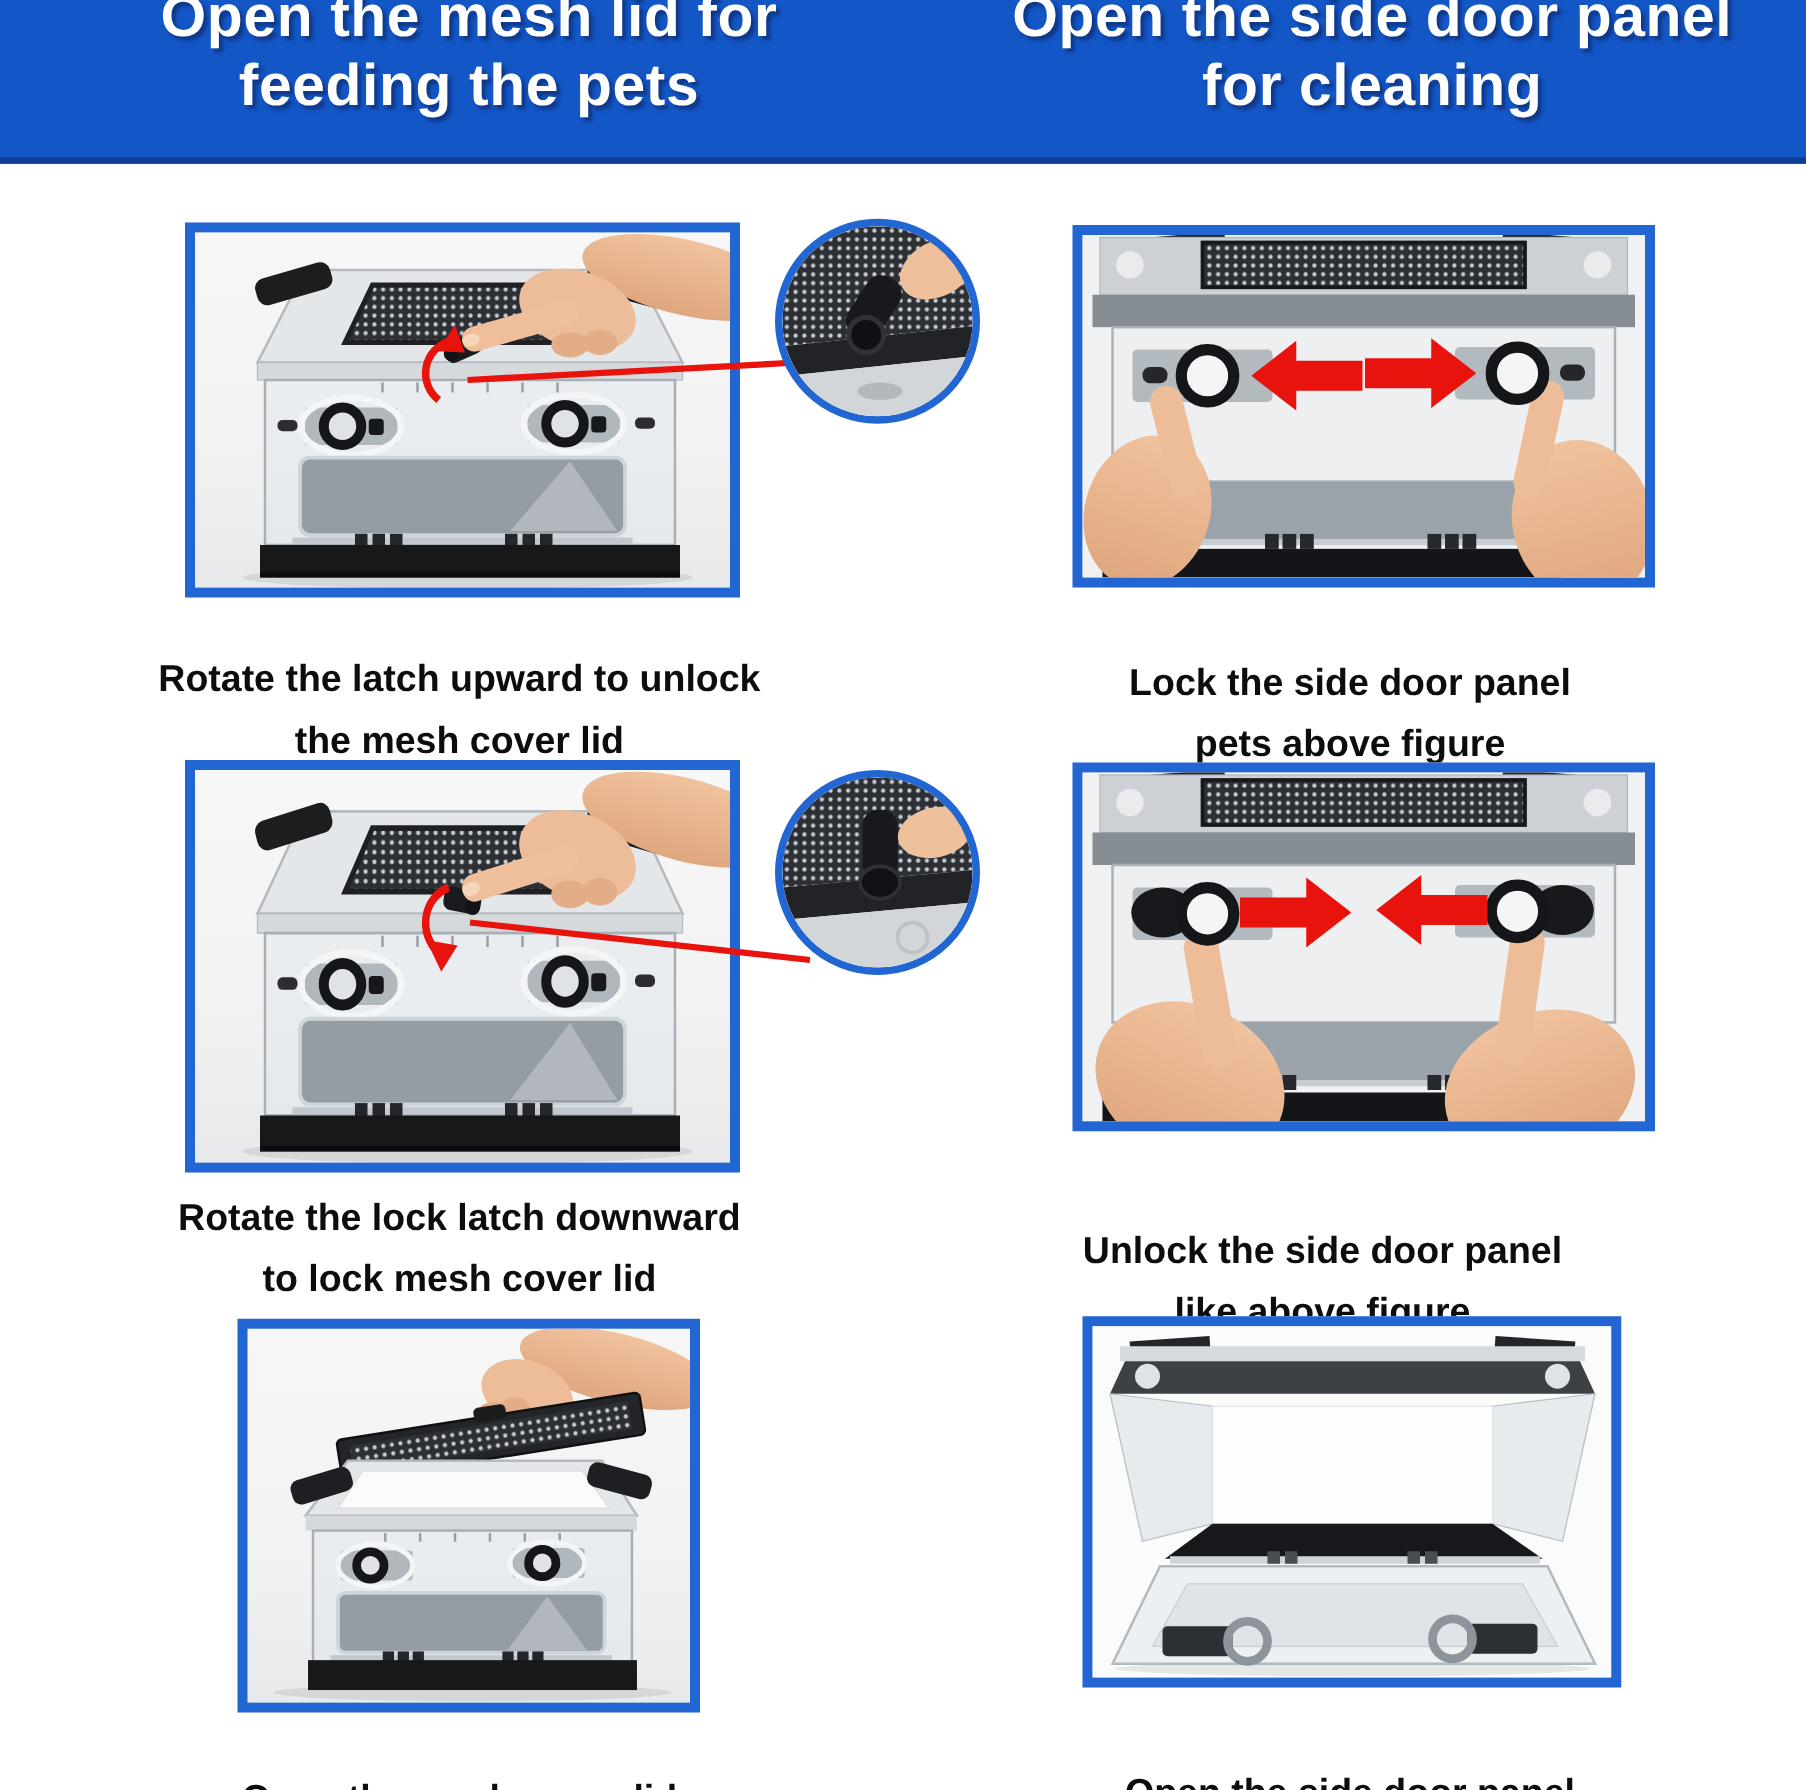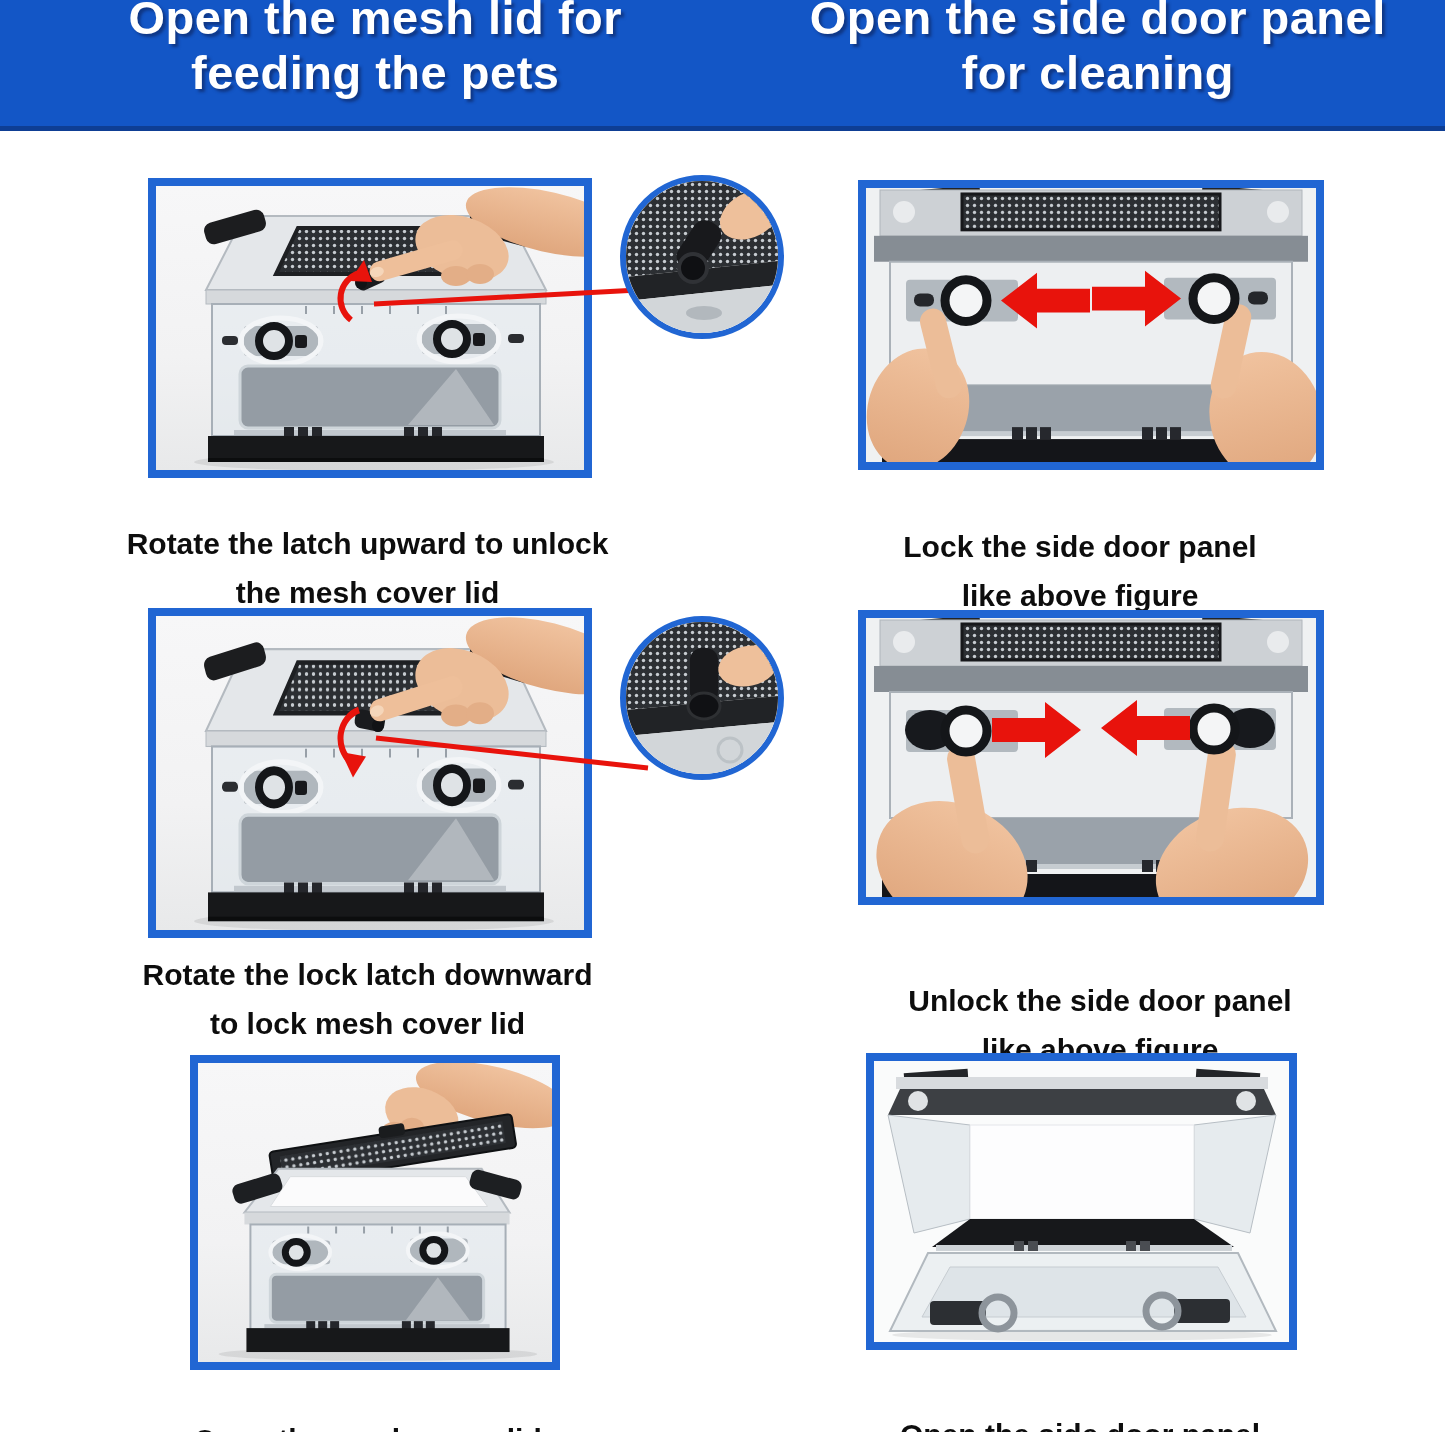--- a/index.html
+++ b/index.html
@@ -8,21 +8,21 @@
     background:#ffffff;
     font-family:"Liberation Sans",sans-serif;
   }
   
   .banner{
     position:absolute;left:0;top:0;width:1445px;height:126px;
     background:var(--banner_blue,#1356C6);
     border-bottom:5px solid var(--banner_edge,#0E3E94);
     display:flex;
   }
-  .banner-cell{flex:1 1 50%;display:flex;align-items:center;justify-content:center;padding-left:28px;}
+  .banner-cell{flex:1 1 50%;display:flex;align-items:flex-end;justify-content:center;padding-left:28px;}
   .banner-title{
     color:var(--title_white,#fff);
     font-size:47px;font-weight:700;line-height:55px;
     text-align:center;white-space:pre-line;letter-spacing:.5px;
     text-shadow:3px 3px 3px rgba(12,24,70,.5);
     margin-top:-4px;
   }
   
   .frame{
     position:absolute;border:8px solid var(--frame_blue,#2166D3);
@@ -251,21 +251,21 @@
     <rect x="62" y="120" width="26" height="92" rx="13" fill="#ecbd98" transform="rotate(-14 75 166)"></rect>
     <ellipse cx="400" cy="230" rx="56" ry="66" fill="url(#skinG)" transform="rotate(-14 400 230)"></ellipse>
     <rect x="352" y="116" width="26" height="96" rx="13" fill="#ecbd98" transform="rotate(12 365 164)"></rect>
     <circle cx="100" cy="113" r="21" fill="#f4f5f6" stroke="#141619" stroke-width="9"></circle>
     <circle cx="348" cy="111" r="21" fill="#f4f5f6" stroke="#141619" stroke-width="9"></circle>
     <polygon points="135,113 171,85 171,101 224,101 224,125 171,125 171,141" fill="#e8130c"></polygon>
     <polygon points="315,111 279,83 279,99 226,99 226,123 279,123 279,139" fill="#e8130c"></polygon>
   </svg>
 </div>
 <p class="caption" style="left:735px;top:492px;width:690px">Lock the side door panel
-like above figure</p>
+pets above figure</p>
 
 <div class="frame" style="left:858px;top:610px;width:450px;height:279px">
   <svg width="450" height="279" viewBox="0 0 450 279" preserveAspectRatio="none">
     <rect width="450" height="279" fill="#eff1f2"></rect>
     <rect x="40" y="0" width="74" height="10" fill="#222427" transform="rotate(-5 77 5)"></rect>
     <rect x="336" y="0" width="74" height="10" fill="#222427" transform="rotate(5 373 5)"></rect>
     <rect x="14" y="2" width="422" height="46" fill="#cdd1d5" stroke="#b0b6bb"></rect>
     <rect x="96" y="6" width="258" height="36" fill="url(#mesh)" stroke="#17181b" stroke-width="3"></rect>
     <circle cx="38" cy="24" r="11" fill="#e9ebed"></circle>
       <circle cx="412" cy="24" r="11" fill="#e9ebed"></circle>
@@ -285,21 +285,21 @@
     <ellipse cx="86" cy="248" rx="78" ry="62" fill="url(#skinG)" transform="rotate(24 86 248)"></ellipse>
     <rect x="88" y="126" width="28" height="110" rx="14" fill="#ecbd98" transform="rotate(-10 102 180)"></rect>
     <ellipse cx="366" cy="252" rx="78" ry="60" fill="url(#skinG)" transform="rotate(-20 366 252)"></ellipse>
     <rect x="336" y="122" width="28" height="112" rx="14" fill="#ecbd98" transform="rotate(8 350 178)"></rect>
     <circle cx="100" cy="113" r="21" fill="#f4f5f6" stroke="#141619" stroke-width="9"></circle>
     <circle cx="348" cy="111" r="21" fill="#f4f5f6" stroke="#141619" stroke-width="9"></circle>
     <polygon points="215,112 179,84 179,100 126,100 126,124 179,124 179,140" fill="#e8130c"></polygon>
     <polygon points="235,110 271,82 271,98 324,98 324,122 271,122 271,138" fill="#e8130c"></polygon>
   </svg>
 </div>
-<p class="caption" style="left:755px;top:946px;width:690px">Unlock the side door panel
+<p class="caption" style="left:713px;top:946px;width:690px">Unlock the side door panel
 like above figure</p>
 
 <div class="frame" style="left:866px;top:1053px;width:415px;height:281px">
   <svg width="415" height="281" viewBox="0 0 415 281">
     <rect width="415" height="281" fill="#fafbfb"></rect>
     <ellipse cx="208" cy="274" rx="190" ry="6" fill="rgba(0,0,0,0.08)"></ellipse>
     <rect x="30" y="10" width="64" height="10" fill="#232528" transform="rotate(-4 62 15)"></rect>
     <rect x="322" y="10" width="64" height="10" fill="#232528" transform="rotate(4 354 15)"></rect>
     <rect x="22" y="16" width="372" height="12" fill="#d8dbde"></rect>
     <polygon points="26,28 390,28 402,54 14,54" fill="#3d4044"></polygon>

